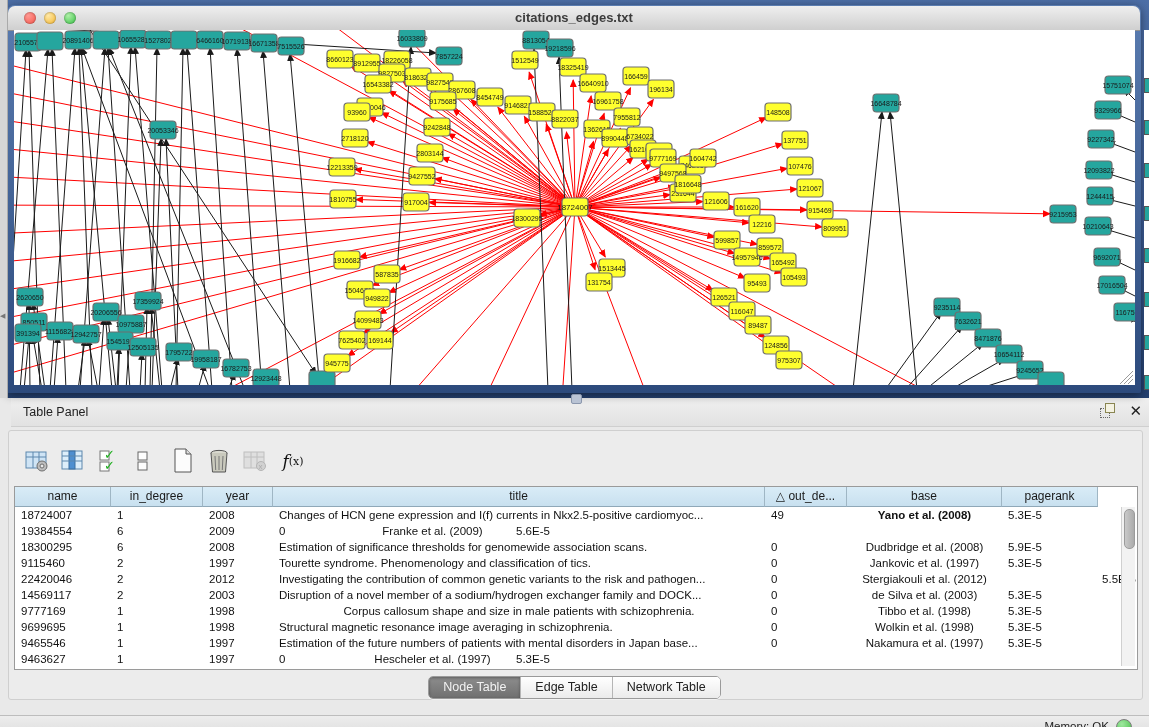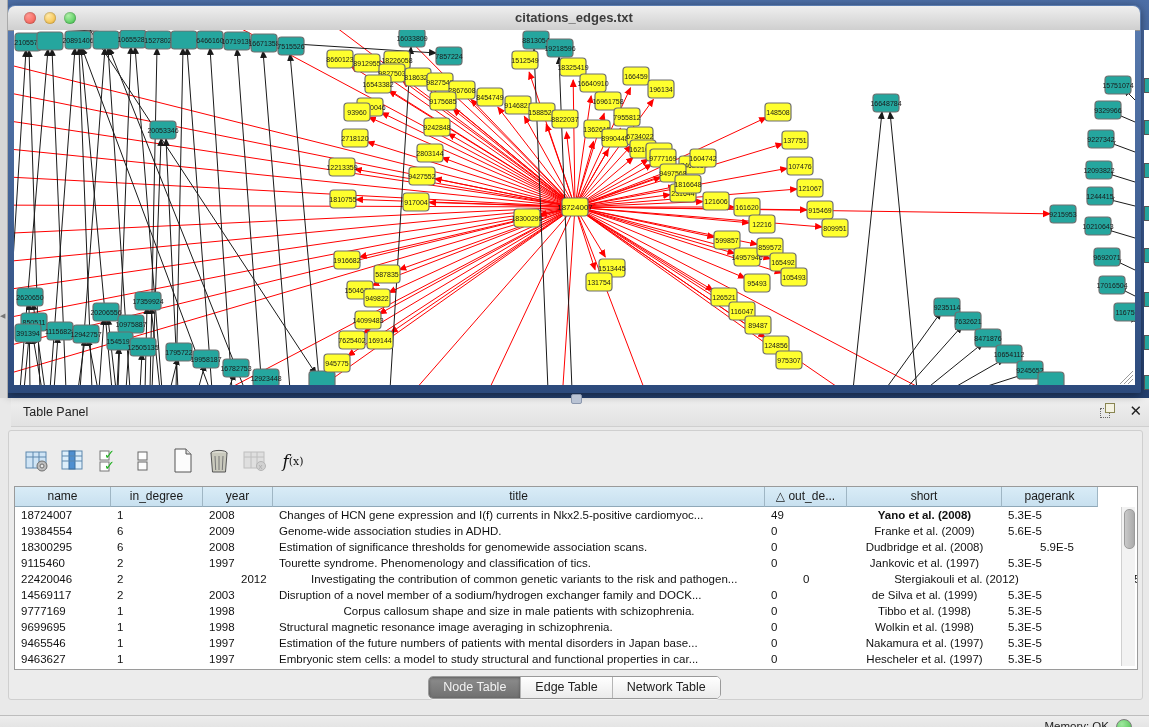--- a/index.html
+++ b/index.html
@@ -862,76 +862,75 @@
   </div>
 </div>
 
 <div class="dtable">
   <div class="thead" id="thead">
       <div class="th" style="width: 96px;">name</div>
       <div class="th" style="width: 92px;">in_degree</div>
       <div class="th" style="width: 70px;">year</div>
       <div class="th" style="width: 492px;">title</div>
       <div class="th" style="width: 82px;">△ out_de...</div>
-      <div class="th" style="width: 155px;">short</div>
+      <div class="th" style="width: 155px;">base</div>
       <div class="th" style="width: 96px;">pagerank</div>
     </div>
   <div class="tbody" id="tbody">
       <div class="tr">
         <div class="td" style="width: 96px; text-align: left;">18724007</div>
         <div class="td" style="width: 92px; text-align: left;">1</div>
         <div class="td" style="width: 70px; text-align: left;">2008</div>
         <div class="td" style="width: 492px; text-align: left;">Changes of HCN gene expression and I(f) currents in Nkx2.5-positive cardiomyoc...</div>
         <div class="td" style="width: 82px; text-align: left;">49</div>
         <div class="td" style="width: 155px; text-align: center; font-weight: bold;">Yano et al. (2008)</div>
         <div class="td" style="width: 96px; text-align: left;">5.3E-5</div>
       </div>
       <div class="tr">
         <div class="td" style="width: 96px; text-align: left;">19384554</div>
         <div class="td" style="width: 92px; text-align: left;">6</div>
         <div class="td" style="width: 70px; text-align: left;">2009</div>
-        <div class="td" style="width: 492px; text-align: left;">Genome-wide association studies in ADHD.</div>
         <div class="td" style="width: 82px; text-align: left;">0</div>
         <div class="td" style="width: 155px; text-align: center;">Franke et al. (2009)</div>
         <div class="td" style="width: 96px; text-align: left;">5.6E-5</div>
       </div>
       <div class="tr">
         <div class="td" style="width: 96px; text-align: left;">18300295</div>
         <div class="td" style="width: 92px; text-align: left;">6</div>
         <div class="td" style="width: 70px; text-align: left;">2008</div>
         <div class="td" style="width: 492px; text-align: left;">Estimation of significance thresholds for genomewide association scans.</div>
         <div class="td" style="width: 82px; text-align: left;">0</div>
         <div class="td" style="width: 155px; text-align: center;">Dudbridge et al. (2008)</div>
-        <div class="td" style="width: 96px; text-align: left; margin-left: 32px;">5.9E-5</div>
+        <div class="td" style="width: 96px; text-align: left;">5.9E-5</div>
       </div>
       <div class="tr">
         <div class="td" style="width: 96px; text-align: left;">9115460</div>
         <div class="td" style="width: 92px; text-align: left;">2</div>
         <div class="td" style="width: 70px; text-align: left;">1997</div>
         <div class="td" style="width: 492px; text-align: left;">Tourette syndrome. Phenomenology and classification of tics.</div>
         <div class="td" style="width: 82px; text-align: left;">0</div>
         <div class="td" style="width: 155px; text-align: center;">Jankovic et al. (1997)</div>
         <div class="td" style="width: 96px; text-align: left;">5.3E-5</div>
       </div>
       <div class="tr">
         <div class="td" style="width: 96px; text-align: left;">22420046</div>
         <div class="td" style="width: 92px; text-align: left;">2</div>
-        <div class="td" style="width: 70px; text-align: left; margin-left: 32px;">2012</div>
+        <div class="td" style="width: 70px; text-align: left;">2012</div>
         <div class="td" style="width: 492px; text-align: left;">Investigating the contribution of common genetic variants to the risk and pathogen...</div>
         <div class="td" style="width: 82px; text-align: left;">0</div>
         <div class="td" style="width: 155px; text-align: center;">Stergiakouli et al. (2012)</div>
         <div class="td" style="width: 96px; text-align: right; margin-left: 44px;">5.5E-5</div>
       </div>
       <div class="tr">
         <div class="td" style="width: 96px; text-align: left;">14569117</div>
         <div class="td" style="width: 92px; text-align: left;">2</div>
         <div class="td" style="width: 70px; text-align: left;">2003</div>
         <div class="td" style="width: 492px; text-align: left;">Disruption of a novel member of a sodium/hydrogen exchanger family and DOCK...</div>
         <div class="td" style="width: 82px; text-align: left;">0</div>
-        <div class="td" style="width: 155px; text-align: center;">de Silva et al. (1999)</div>
+        <div class="td" style="width: 155px; text-align: center;">de Silva et al. (2003)</div>
         <div class="td" style="width: 96px; text-align: left;">5.3E-5</div>
       </div>
       <div class="tr">
         <div class="td" style="width: 96px; text-align: left;">9777169</div>
         <div class="td" style="width: 92px; text-align: left;">1</div>
         <div class="td" style="width: 70px; text-align: left;">1998</div>
         <div class="td" style="width: 492px; text-align: center;">Corpus callosum shape and size in male patients with schizophrenia.</div>
         <div class="td" style="width: 82px; text-align: left;">0</div>
         <div class="td" style="width: 155px; text-align: center;">Tibbo et al. (1998)</div>
         <div class="td" style="width: 96px; text-align: left;">5.3E-5</div>
@@ -951,21 +950,20 @@
         <div class="td" style="width: 70px; text-align: left;">1997</div>
         <div class="td" style="width: 492px; text-align: left;">Estimation of the future numbers of patients with mental disorders in Japan base...</div>
         <div class="td" style="width: 82px; text-align: left;">0</div>
         <div class="td" style="width: 155px; text-align: center;">Nakamura et al. (1997)</div>
         <div class="td" style="width: 96px; text-align: left;">5.3E-5</div>
       </div>
       <div class="tr">
         <div class="td" style="width: 96px; text-align: left;">9463627</div>
         <div class="td" style="width: 92px; text-align: left;">1</div>
         <div class="td" style="width: 70px; text-align: left;">1997</div>
-        <div class="td" style="width: 492px; text-align: left;">Embryonic stem cells: a model to study structural and functional properties in car...</div>
         <div class="td" style="width: 82px; text-align: left;">0</div>
         <div class="td" style="width: 155px; text-align: center;">Hescheler et al. (1997)</div>
         <div class="td" style="width: 96px; text-align: left;">5.3E-5</div>
       </div>
     </div>
   <div class="vscroll">
       <div class="vthumb"></div>
     </div>
 </div>
 

